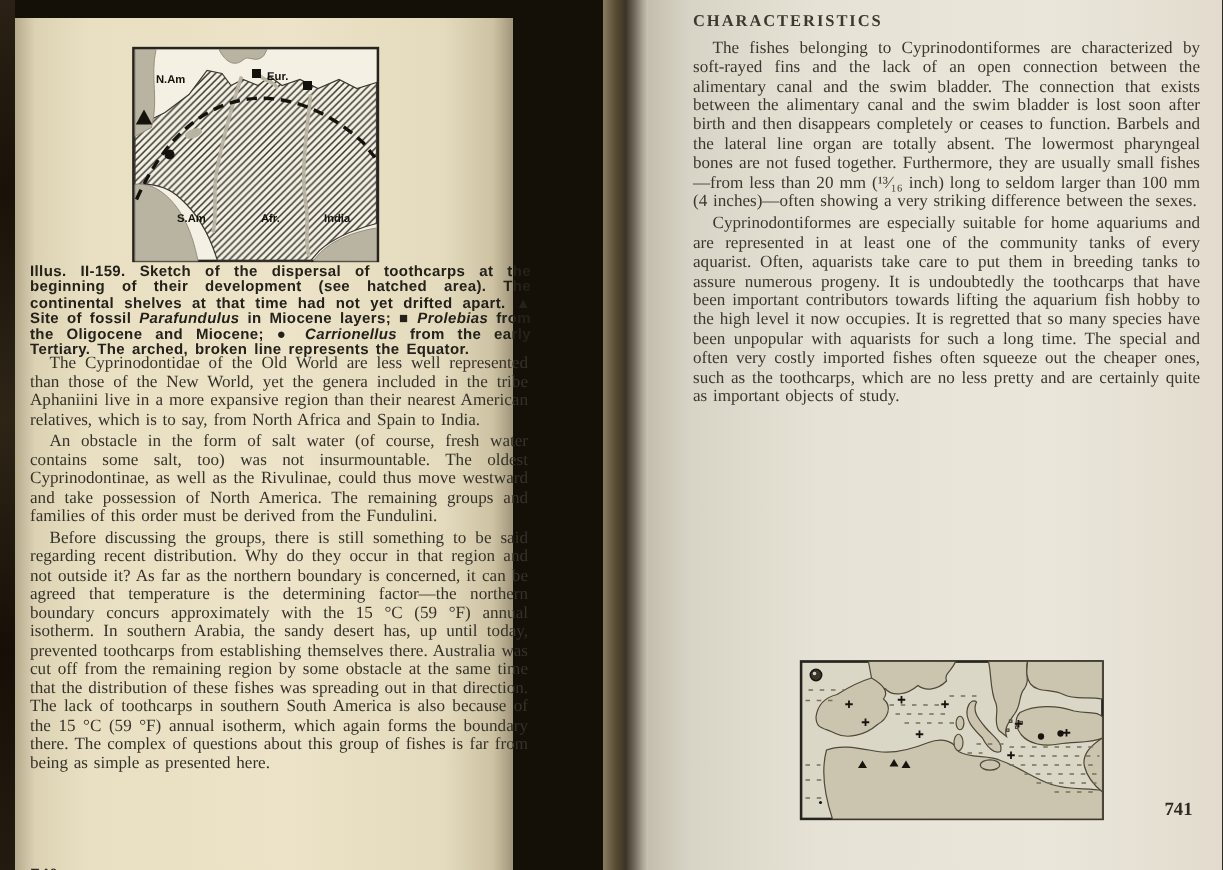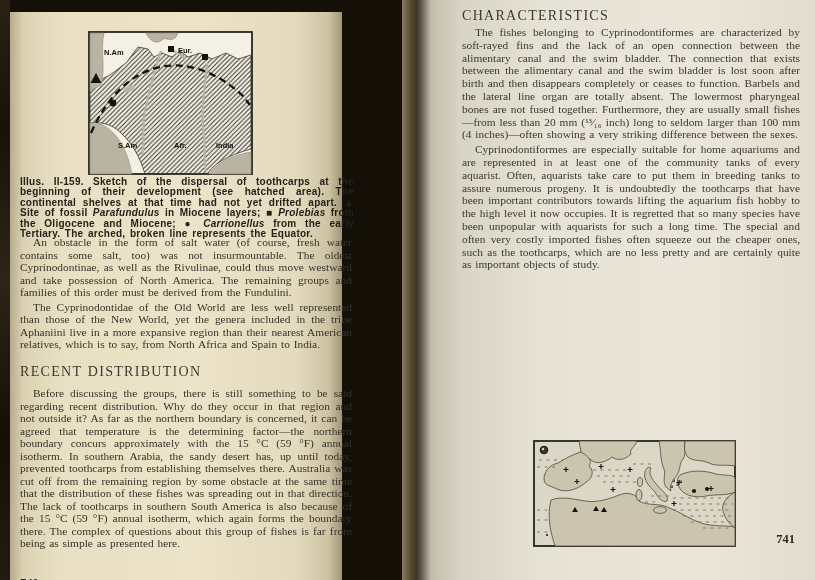--- a/index.html
+++ b/index.html
@@ -24,21 +24,21 @@
      text-align:justify;color:#24211a;}
   .cap1{position:absolute;left:10px;top:165px;width:334px;}
   .cap2{position:absolute;left:30px;top:407px;width:340px;}
   .it{font-style:italic;}
 
   .body{text-align:justify;color:#36322a;font-size:11.4px;word-spacing:1px;}
   .lp-body{position:absolute;left:10px;top:224px;width:332px;line-height:12.5px;}
   .rp-body{position:absolute;left:30px;top:26px;width:338px;line-height:12.8px;color:#3b3730;}
   .body p{margin:0 0 2px 0;text-indent:13px;}
 
-  .sec-head{font-weight:normal;font-size:14px;letter-spacing:1.3px;color:#3d392f;margin:15px 0 9px 0;}
+  .sec-head{font-weight:bold;font-size:11px;letter-spacing:1.3px;color:#3d392f;margin:15px 0 9px 0;}
   .rp-head{position:absolute;left:30px;top:8px;margin:0;}
 
   .pgnum{position:absolute;font-weight:bold;font-size:12.5px;color:#2e2a22;}
   .pg-left{left:10px;top:564px;}
   .pg-right{right:20px;top:532px;}
 </style>
 </head>
 <body>
 
 <div class="canvas">
@@ -80,23 +80,22 @@
           <text x="30" y="117">S.Am</text>
           <text x="86" y="117">Afr.</text>
           <text x="128" y="117">India</text>
         </g>
       </svg>
     </figure>
 
     <div class="caption cap1"><span>Illus. II-159. Sketch of the dispersal of toothcarps at the beginning of their development (see hatched area). The continental shelves at that time had not yet drifted apart.  ▲ Site of fossil </span><span class="it">Parafundulus</span><span> in Miocene layers; ■ </span><span class="it">Prolebias</span><span> from the Oligocene and Miocene; ● </span><span class="it">Carrionellus</span><span> from the early Tertiary. The arched, broken line represents the Equator.</span></div>
 
     <div class="body lp-body">
+      <p>The Cyprinodontidae of the Old World are less well represented than those of the New World, yet the genera included in the tribe Aphaniini live in a more expansive region than their nearest American relatives, which is to say, from North Africa and Spain to India.</p>
       <p>An obstacle in the form of salt water (of course, fresh water contains some salt, too) was not insurmountable. The oldest Cyprinodontinae, as well as the Rivulinae, could thus move westward and take possession of North America. The remaining groups and families of this order must be derived from the Fundulini.</p>
-      <p>The Cyprinodontidae of the Old World are less well represented than those of the New World, yet the genera included in the tribe Aphaniini live in a more expansive region than their nearest American relatives, which is to say, from North Africa and Spain to India.</p>
-      <h3 class="sec-head">RECENT DISTRIBUTION</h3>
       <p>Before discussing the groups, there is still something to be said regarding recent distribution. Why do they occur in that region and not outside it? As far as the northern boundary is concerned, it can be agreed that temperature is the determining factor—the northern boundary concurs approximately with the 15 °C (59 °F) annual isotherm. In southern Arabia, the sandy desert has, up until today, prevented toothcarps from establishing themselves there. Australia was cut off from the remaining region by some obstacle at the same time that the distribution of these fishes was spreading out in that direction. The lack of toothcarps in southern South America is also because of the 15 °C (59 °F) annual isotherm, which again forms the boundary there. The complex of questions about this group of fishes is far from being as simple as presented here.</p>
     </div>
 
     <div class="pgnum pg-left">740</div>
   </div>
 
   <div class="spine"></div>
 
   <div class="page page-right">
 

